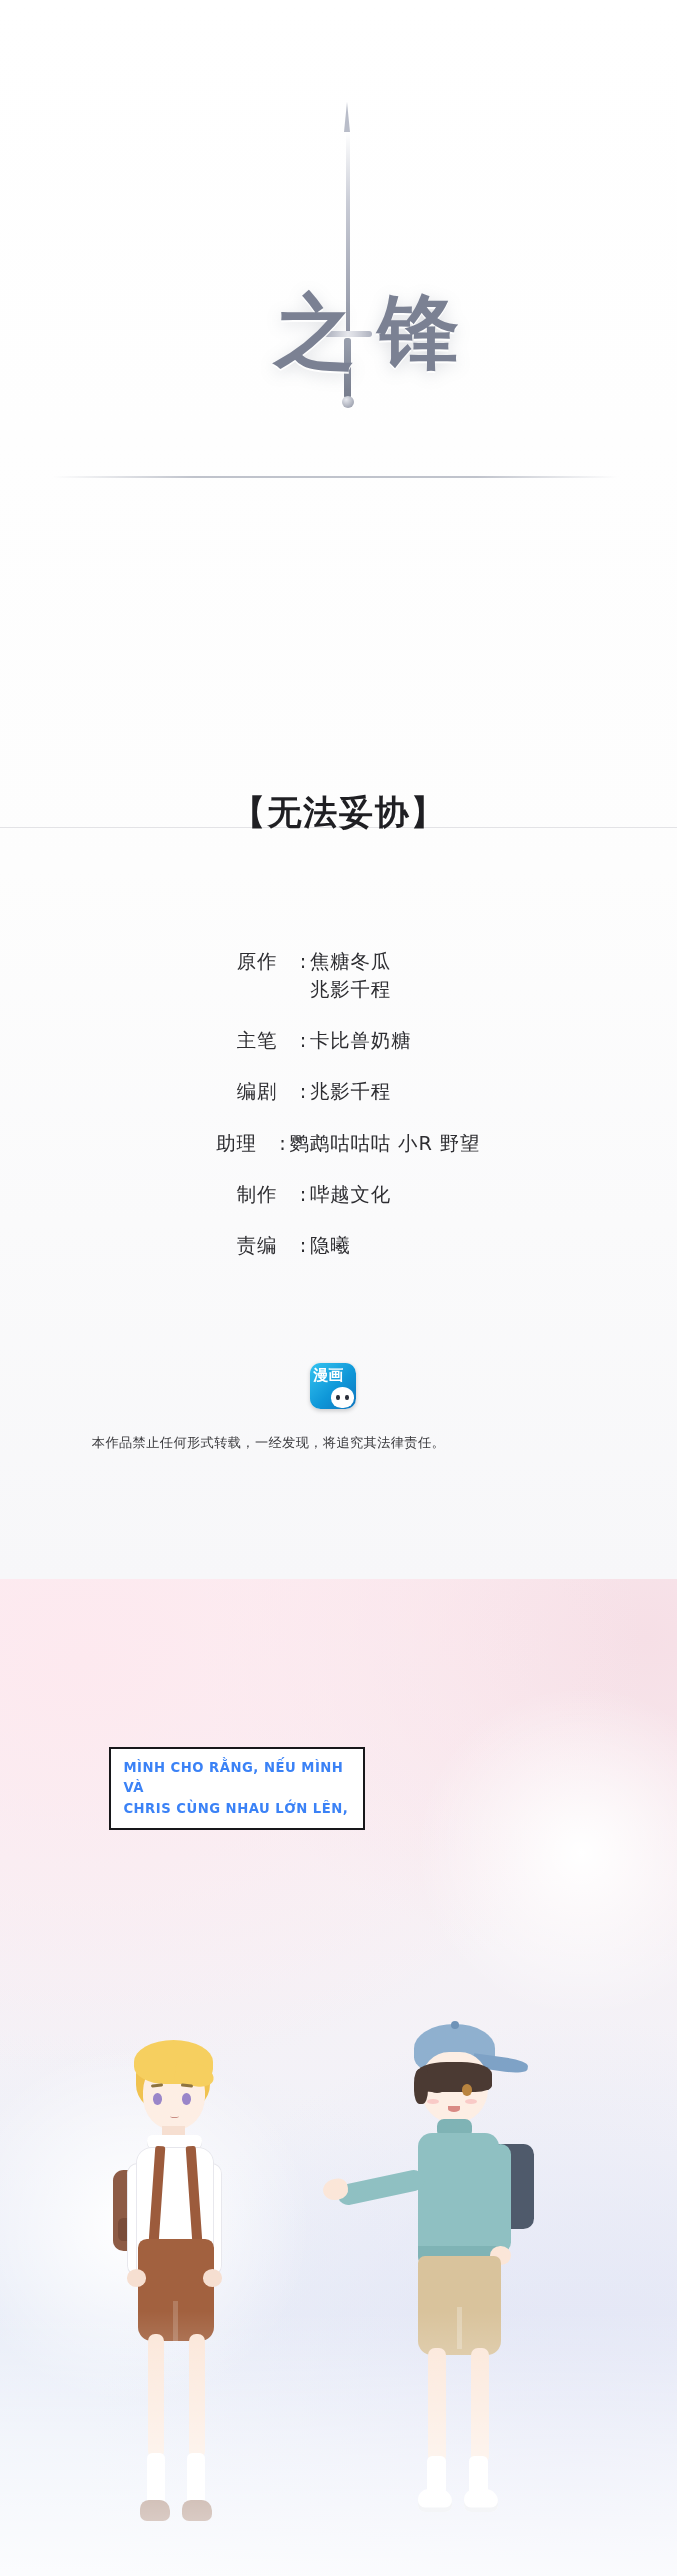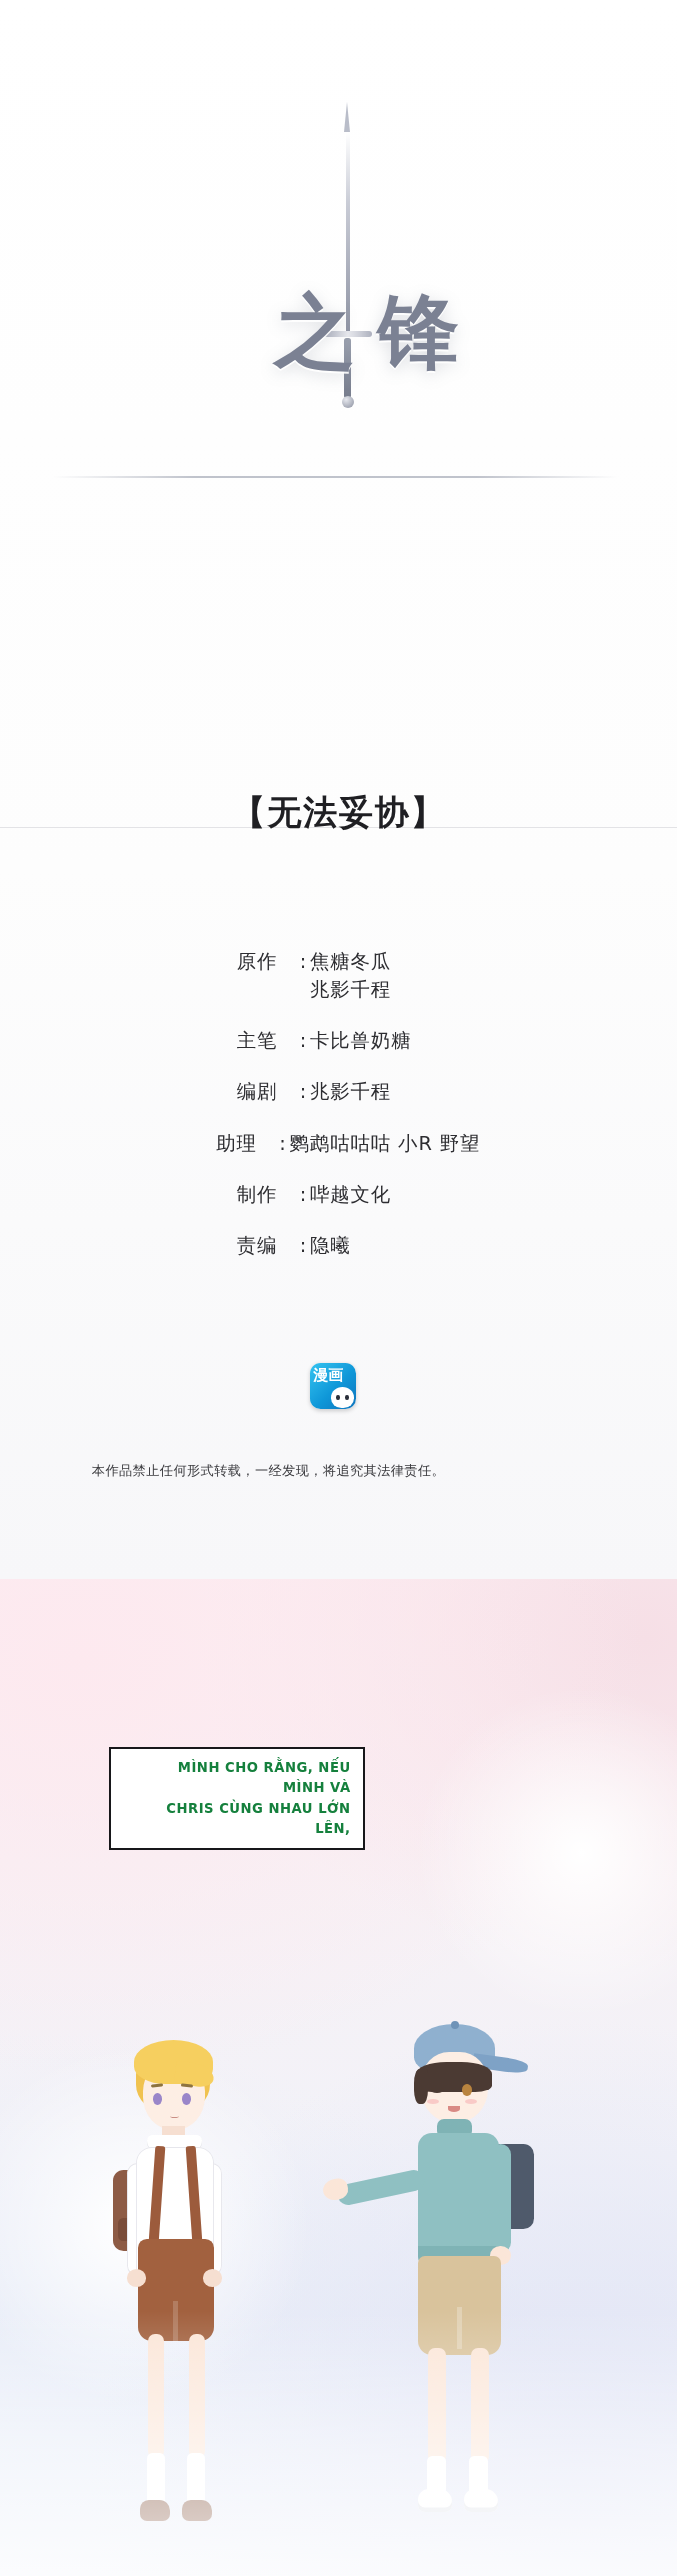--- a/index.html
+++ b/index.html
@@ -133,21 +133,21 @@
   }
   .brand-badge .face:before{ left:5.3px; }
   .brand-badge .face:after{ right:5.3px; }
   .brand-text {
     font-family:"DejaVu Serif", serif;
     font-size:27px; color:#111114; font-weight:700; letter-spacing:0.9px;
   }
   .copyright {
     position:absolute; left:0; top:1434px; width:537px; text-align:center;
     font-family:Liberation Serif, serif;
-    font-size:13.2px; color:#3a3a3e; letter-spacing:0.4px;margin-top:28px;
+    font-size:13.2px; color:#3a3a3e; letter-spacing:0.4px;
   }
 
   
   .panel {
     position:relative;
     width:678px; height:997px;
     overflow:hidden;
     background:
       radial-gradient(140% 70% at 12% 8%, #fde9ef 0%, rgba(253,233,239,0) 60%),
       radial-gradient(120% 60% at 95% 6%, #f6dfe6 0%, rgba(246,223,230,0) 55%),
@@ -172,24 +172,23 @@
   .speech {
     position:absolute; left:109px; top:168px;
     width:256px; min-height:69px;
     background:#ffffff;
     border:2.6px solid #17171a;
     display:flex; align-items:center; justify-content:center;
     padding:8.8px 12.4px;
   }
   .speech p {
     font-family:"DejaVu Sans", sans-serif;
-    font-size:13.2px; line-height:1.55; color:#15803d;
-    text-align:right; letter-spacing:0.5px; font-weight:700;
+    font-size:13.2px; line-height:1.55; color:#3b82f6;
+    text-align:left; letter-spacing:0.5px; font-weight:700;
     text-transform:uppercase;
-    margin-left:24px;
   }
 
   
   .char { position:absolute; }
 
   
   .boyA { left:106px; top:459px; width:150px; height:529px; }
 
   .boyA .hair-back{
     position:absolute; left:30px; top:5.3px; width:74px; height:69px;

